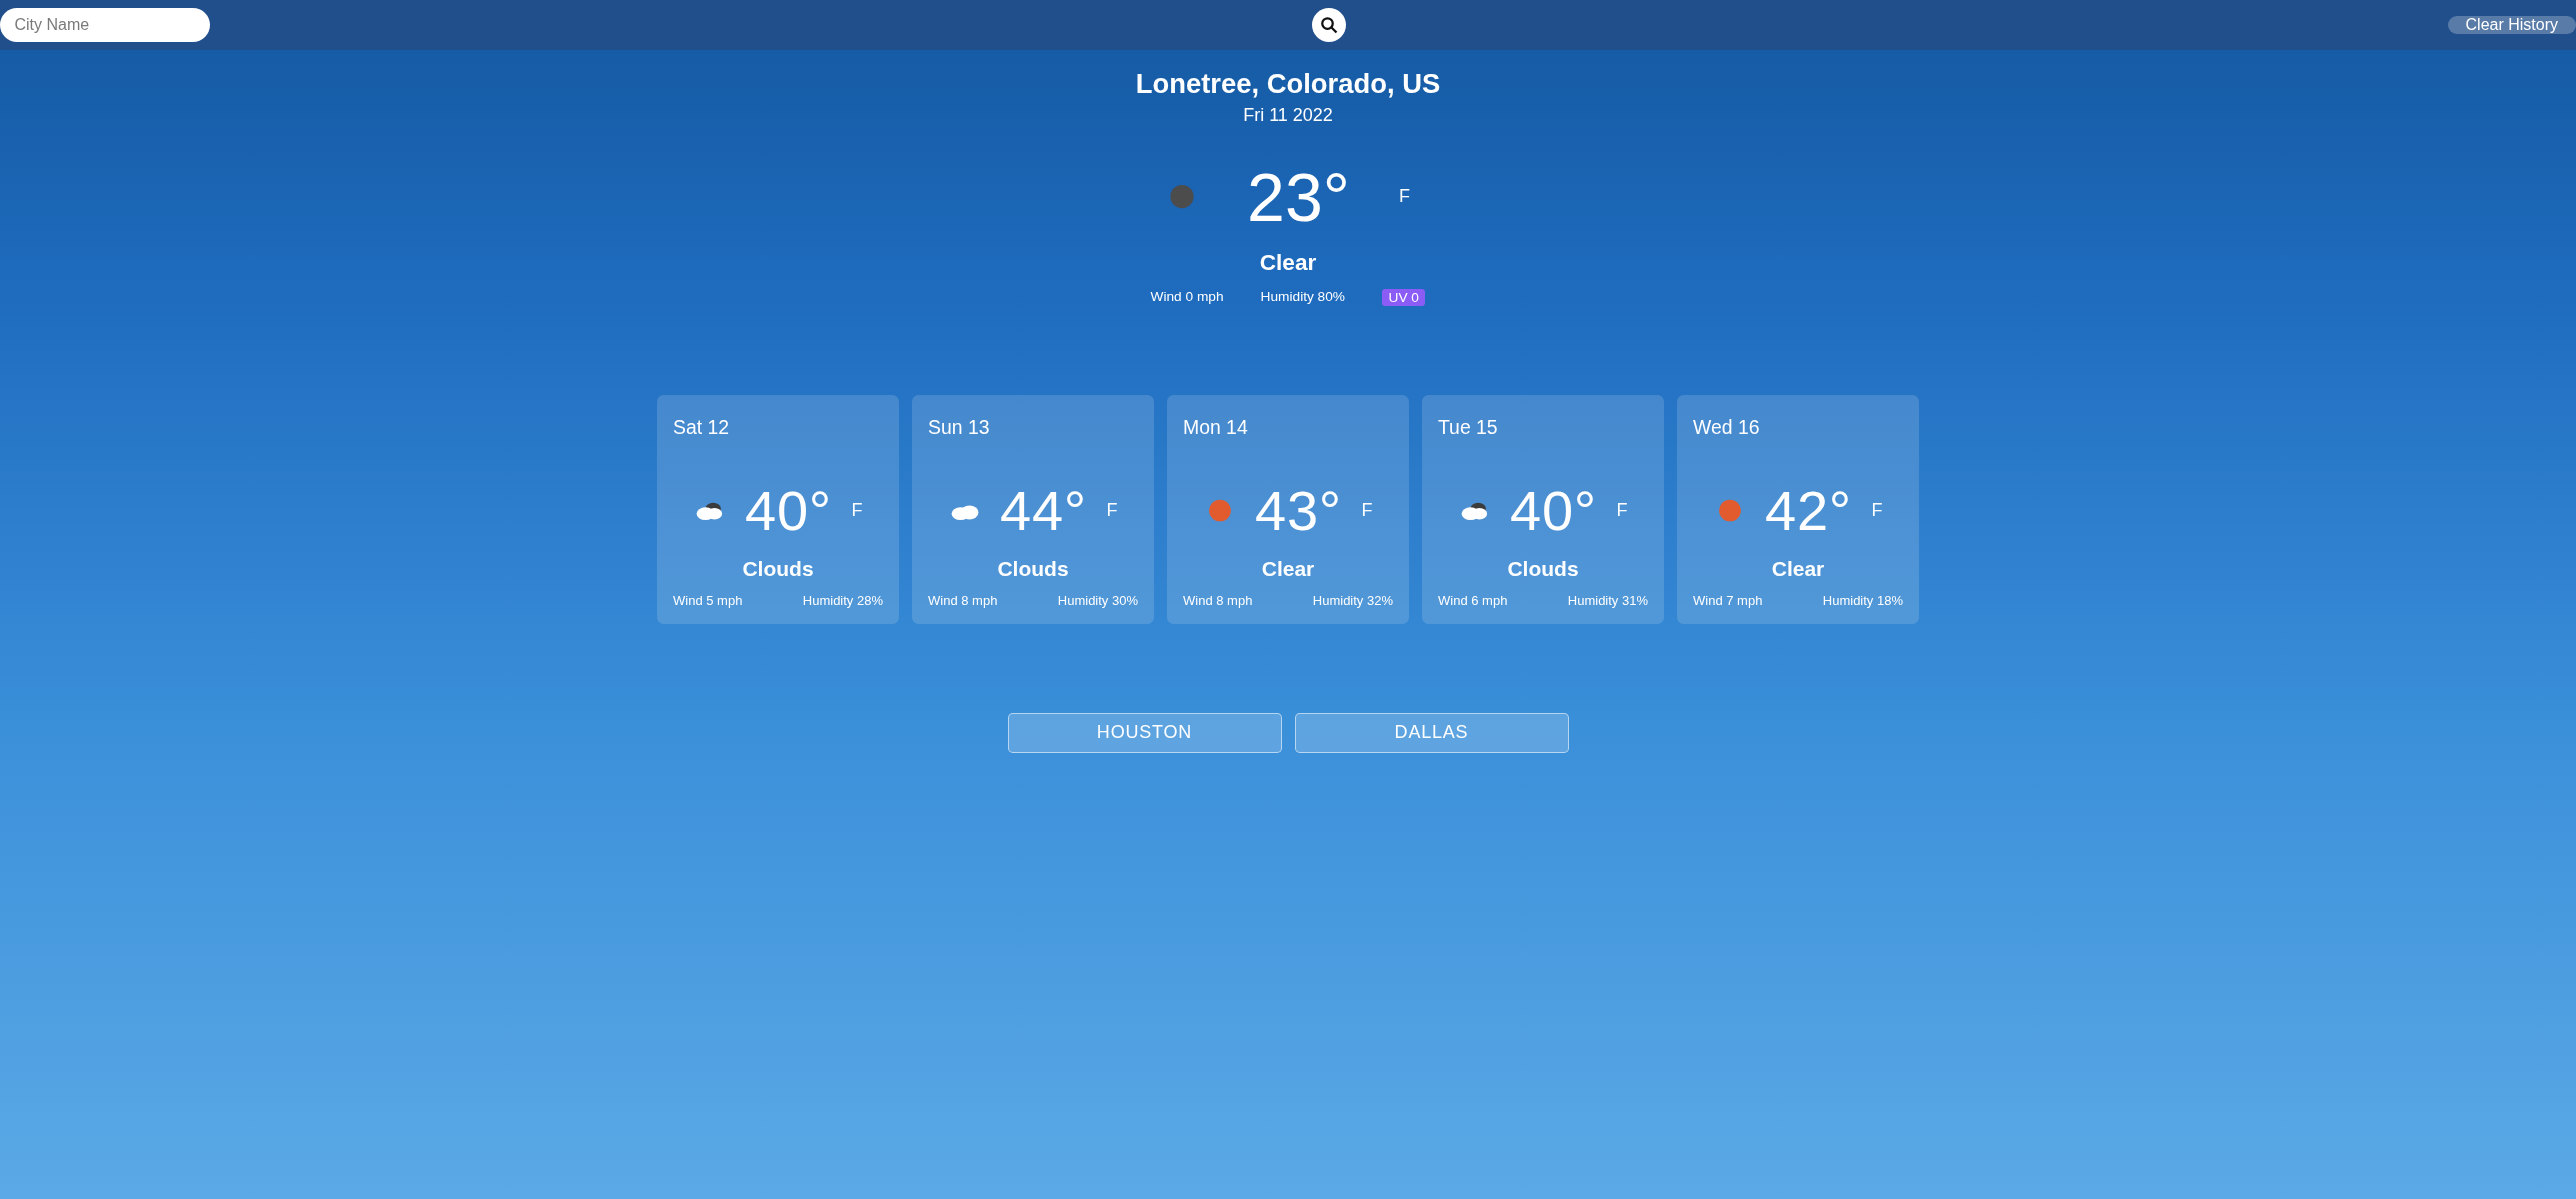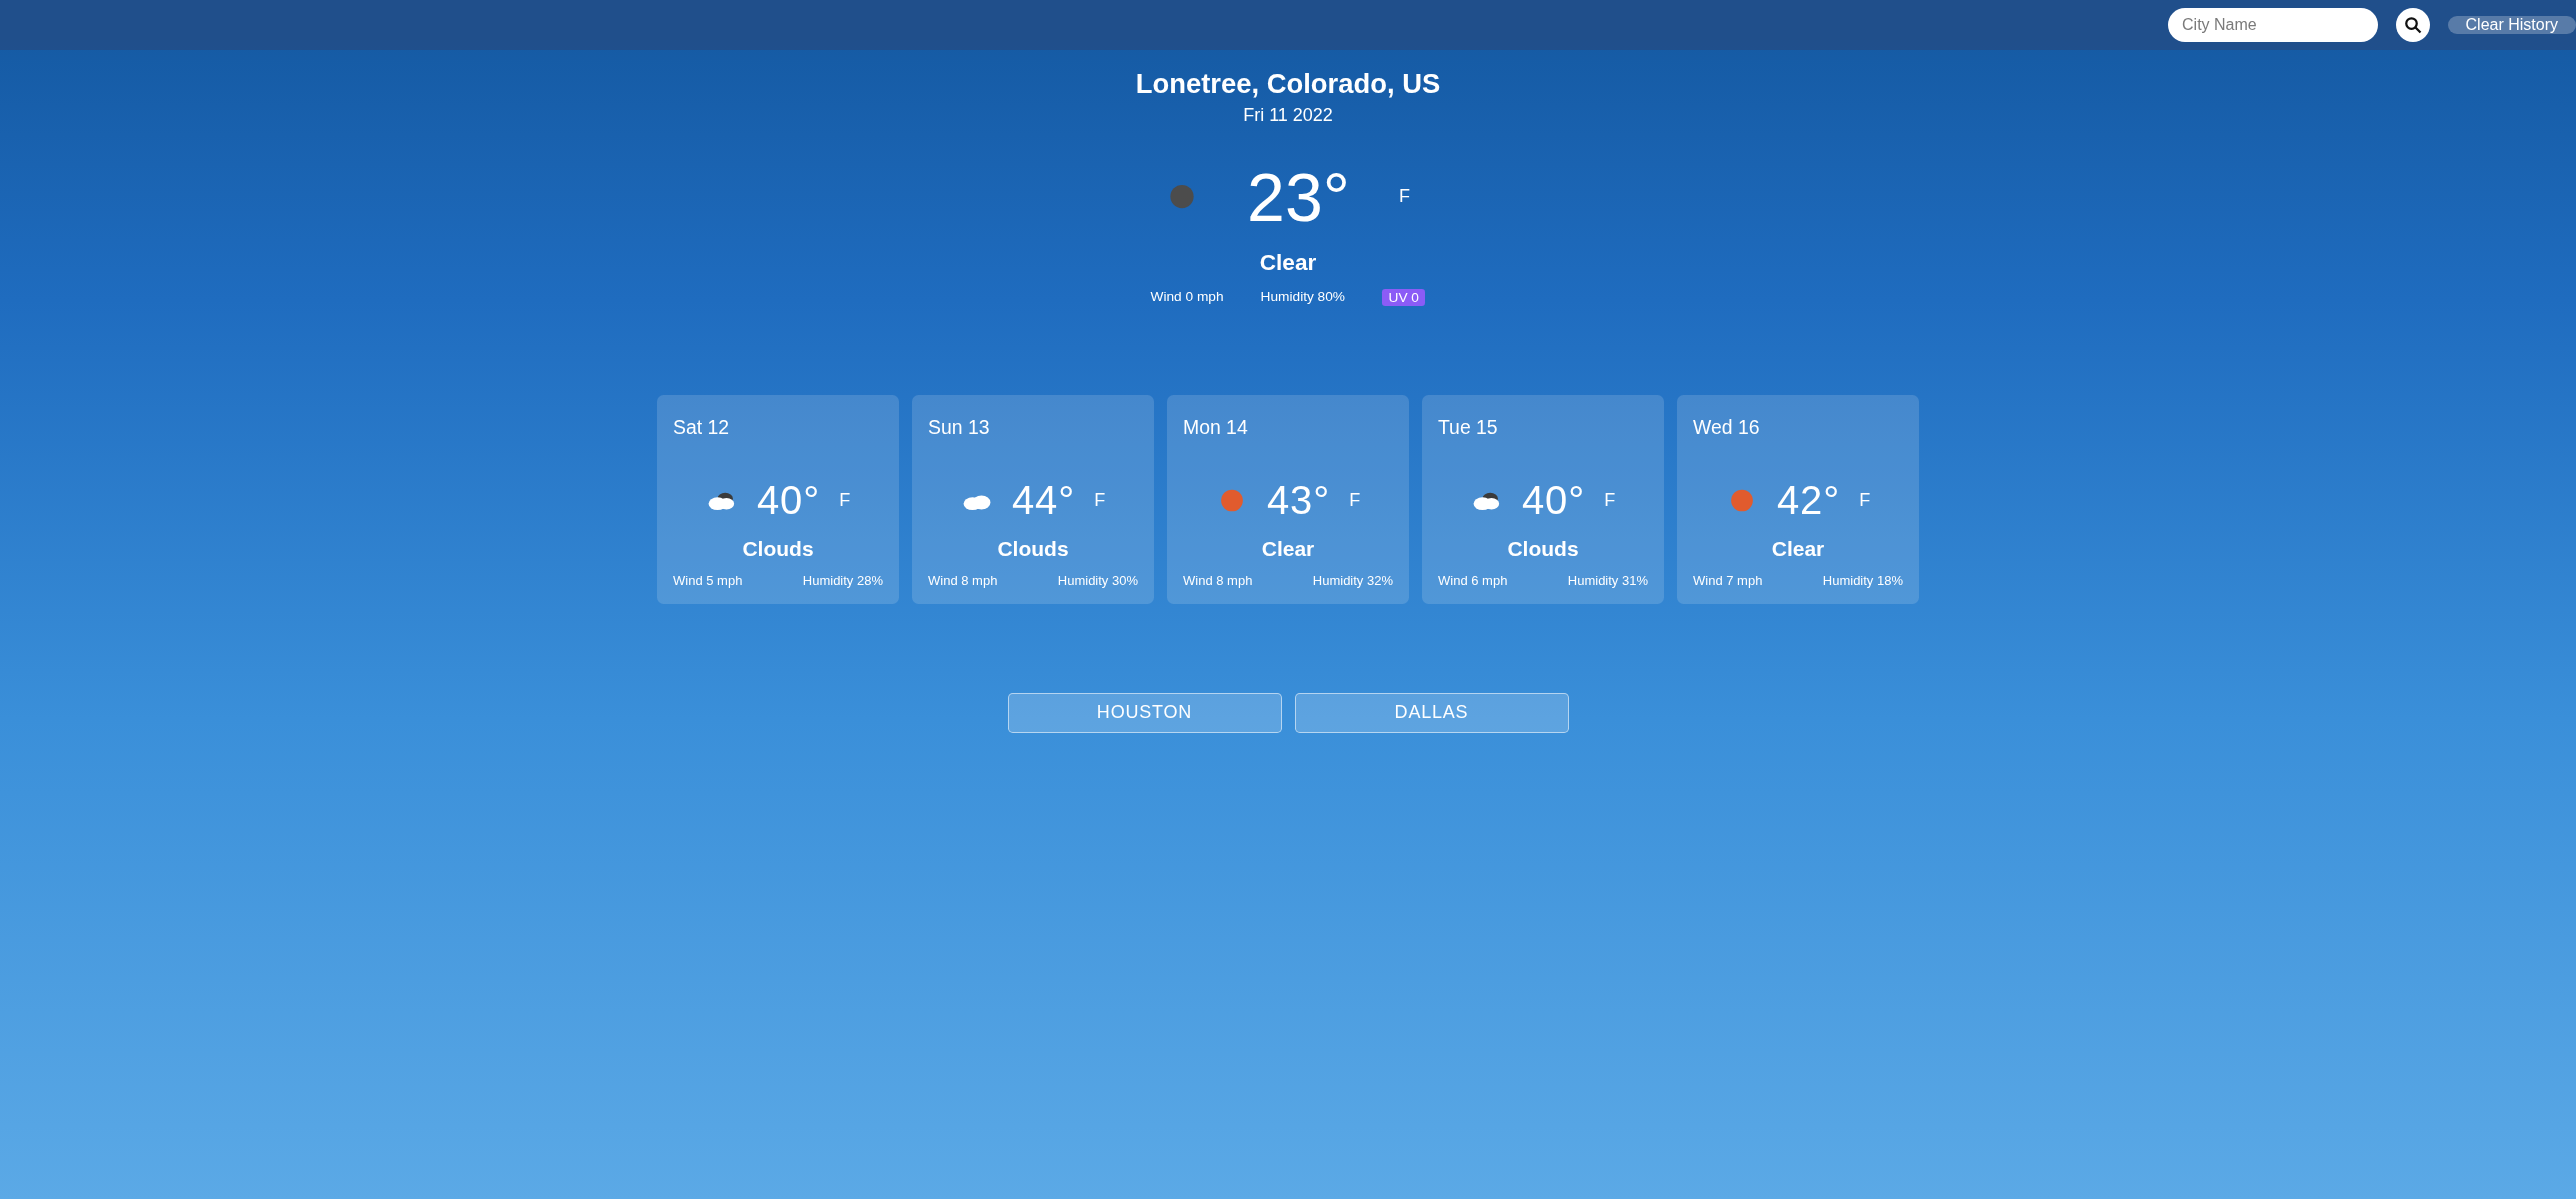--- a/index.html
+++ b/index.html
@@ -8,21 +8,21 @@
     font-family: "Segoe UI", Arial, Helvetica, sans-serif;
     background: linear-gradient(to bottom, #1458a0 0%, #1f6cbf 25%, #3a8fd9 60%, #5ba9e6 100%);
     color: #fff;
     min-height: 100%;
   }
 
   
   .search-bar {
     background: rgba(34, 78, 135, 0.85);
     display: flex;
-    justify-content: flex-end;
+    justify-content: space-between;
     align-items: center;
     padding: 8px 0;
     gap: 18px;
   }
   .city-input {
     width: 210px;
     height: 34px;
     border-radius: 17px;
     border: none;
     padding: 0 14.5px;
@@ -96,21 +96,21 @@
   .card {
     background: rgba(255,255,255,0.15);
     border-radius: 6.5px;
     width: 242px;
     padding: 21px 16px 16px 16px;
   }
   .card-date { font-size: 19.4px; margin-bottom: 39px; }
   .card-row {
     display: flex; align-items: center; justify-content: center; gap: 19.4px;
   }
-  .card-temp { font-size: 40px; font-weight: 400; letter-spacing:0.8px; }
+  .card-temp { font-size: 56px; font-weight: 400; letter-spacing:0.8px; }
   .card-unit { font-size: 18px; }
   .card-desc { text-align: center; font-size: 21px; font-weight: 600; margin-top: 14.5px; }
   .card-stats {
     display: flex; justify-content: space-between;
     font-size: 13px; margin-top: 11.3px;
   }
 
   
   .wicon { width: 37px; height: 31px; }
 

